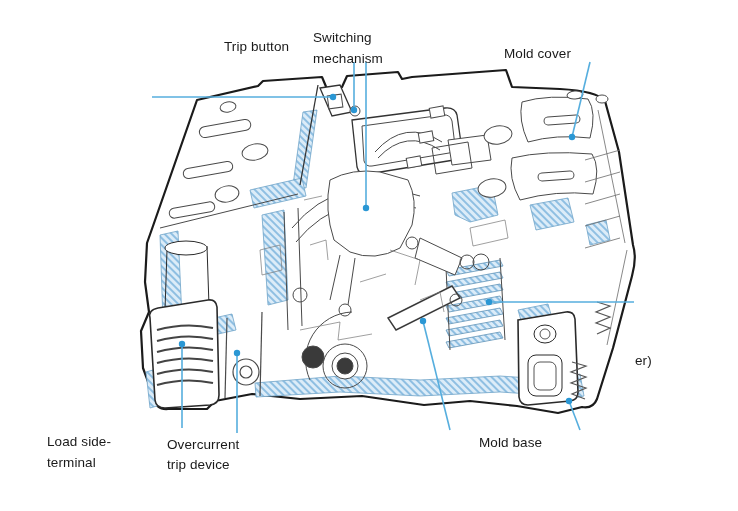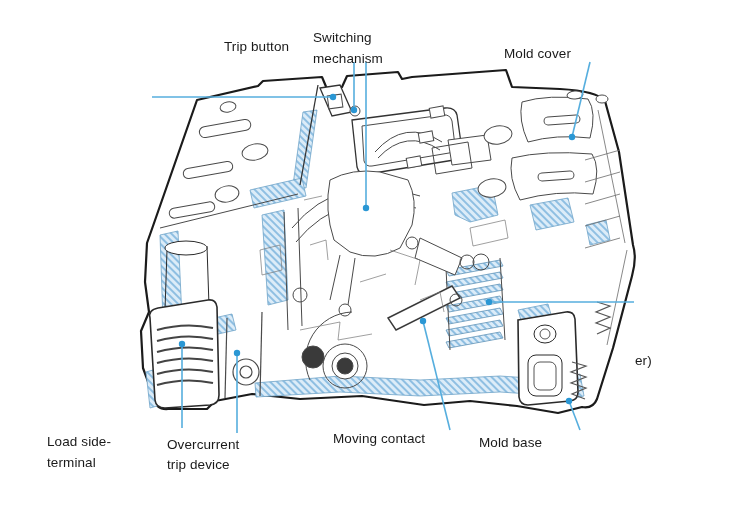--- a/index.html
+++ b/index.html
@@ -206,16 +206,15 @@
 
   <div class="callout c-trip">Trip button</div>
   <div class="callout c-switch">Switching
 mechanism</div>
   <div class="callout c-cover">Mold cover</div>
   <div class="callout c-trunc">er)</div>
   <div class="callout c-over">Overcurrent
 trip device</div>
   <div class="callout c-load">Load side-
 terminal</div>
-  <div class="callout c-moving">Moving contact</div>
   <div class="callout c-base">Mold base</div>
 
 </div>
 
 </body></html>

